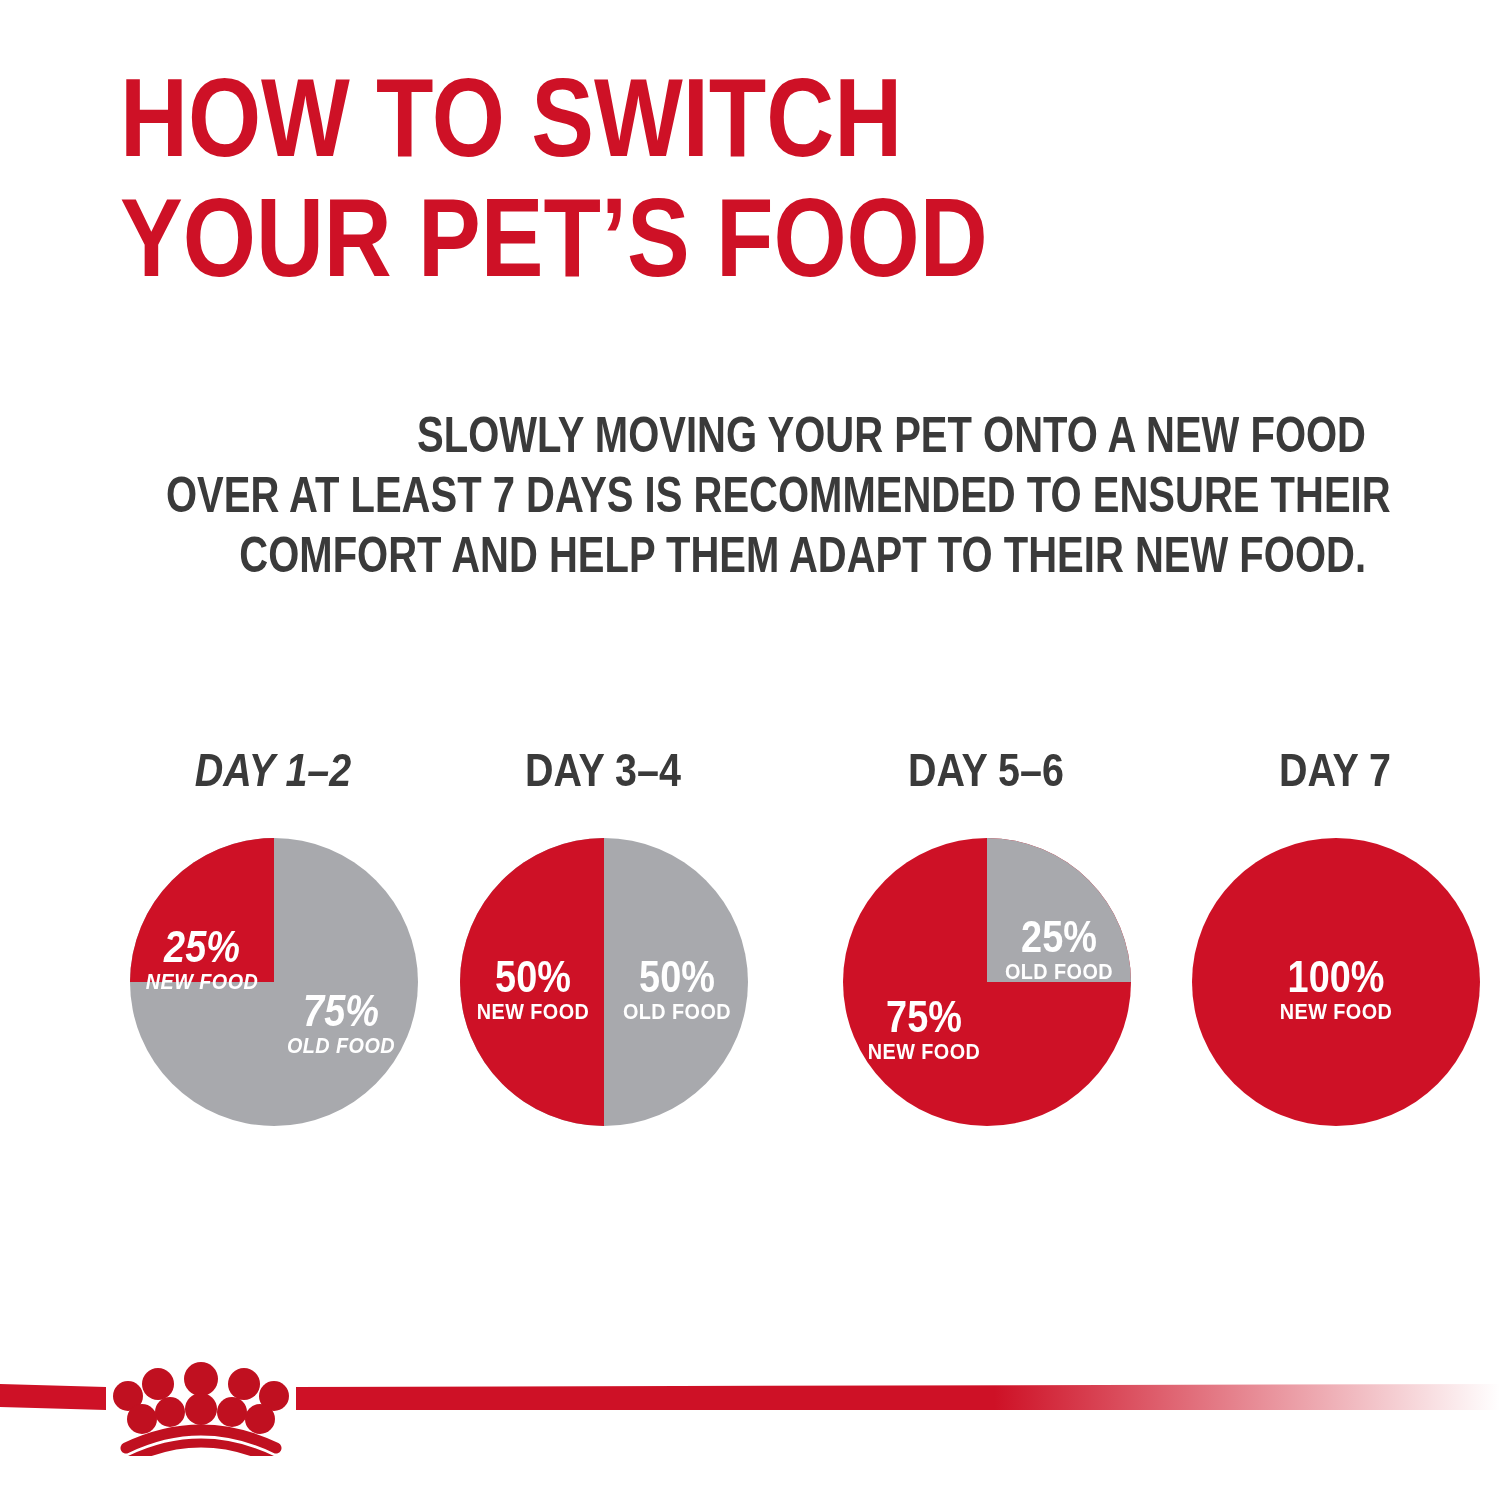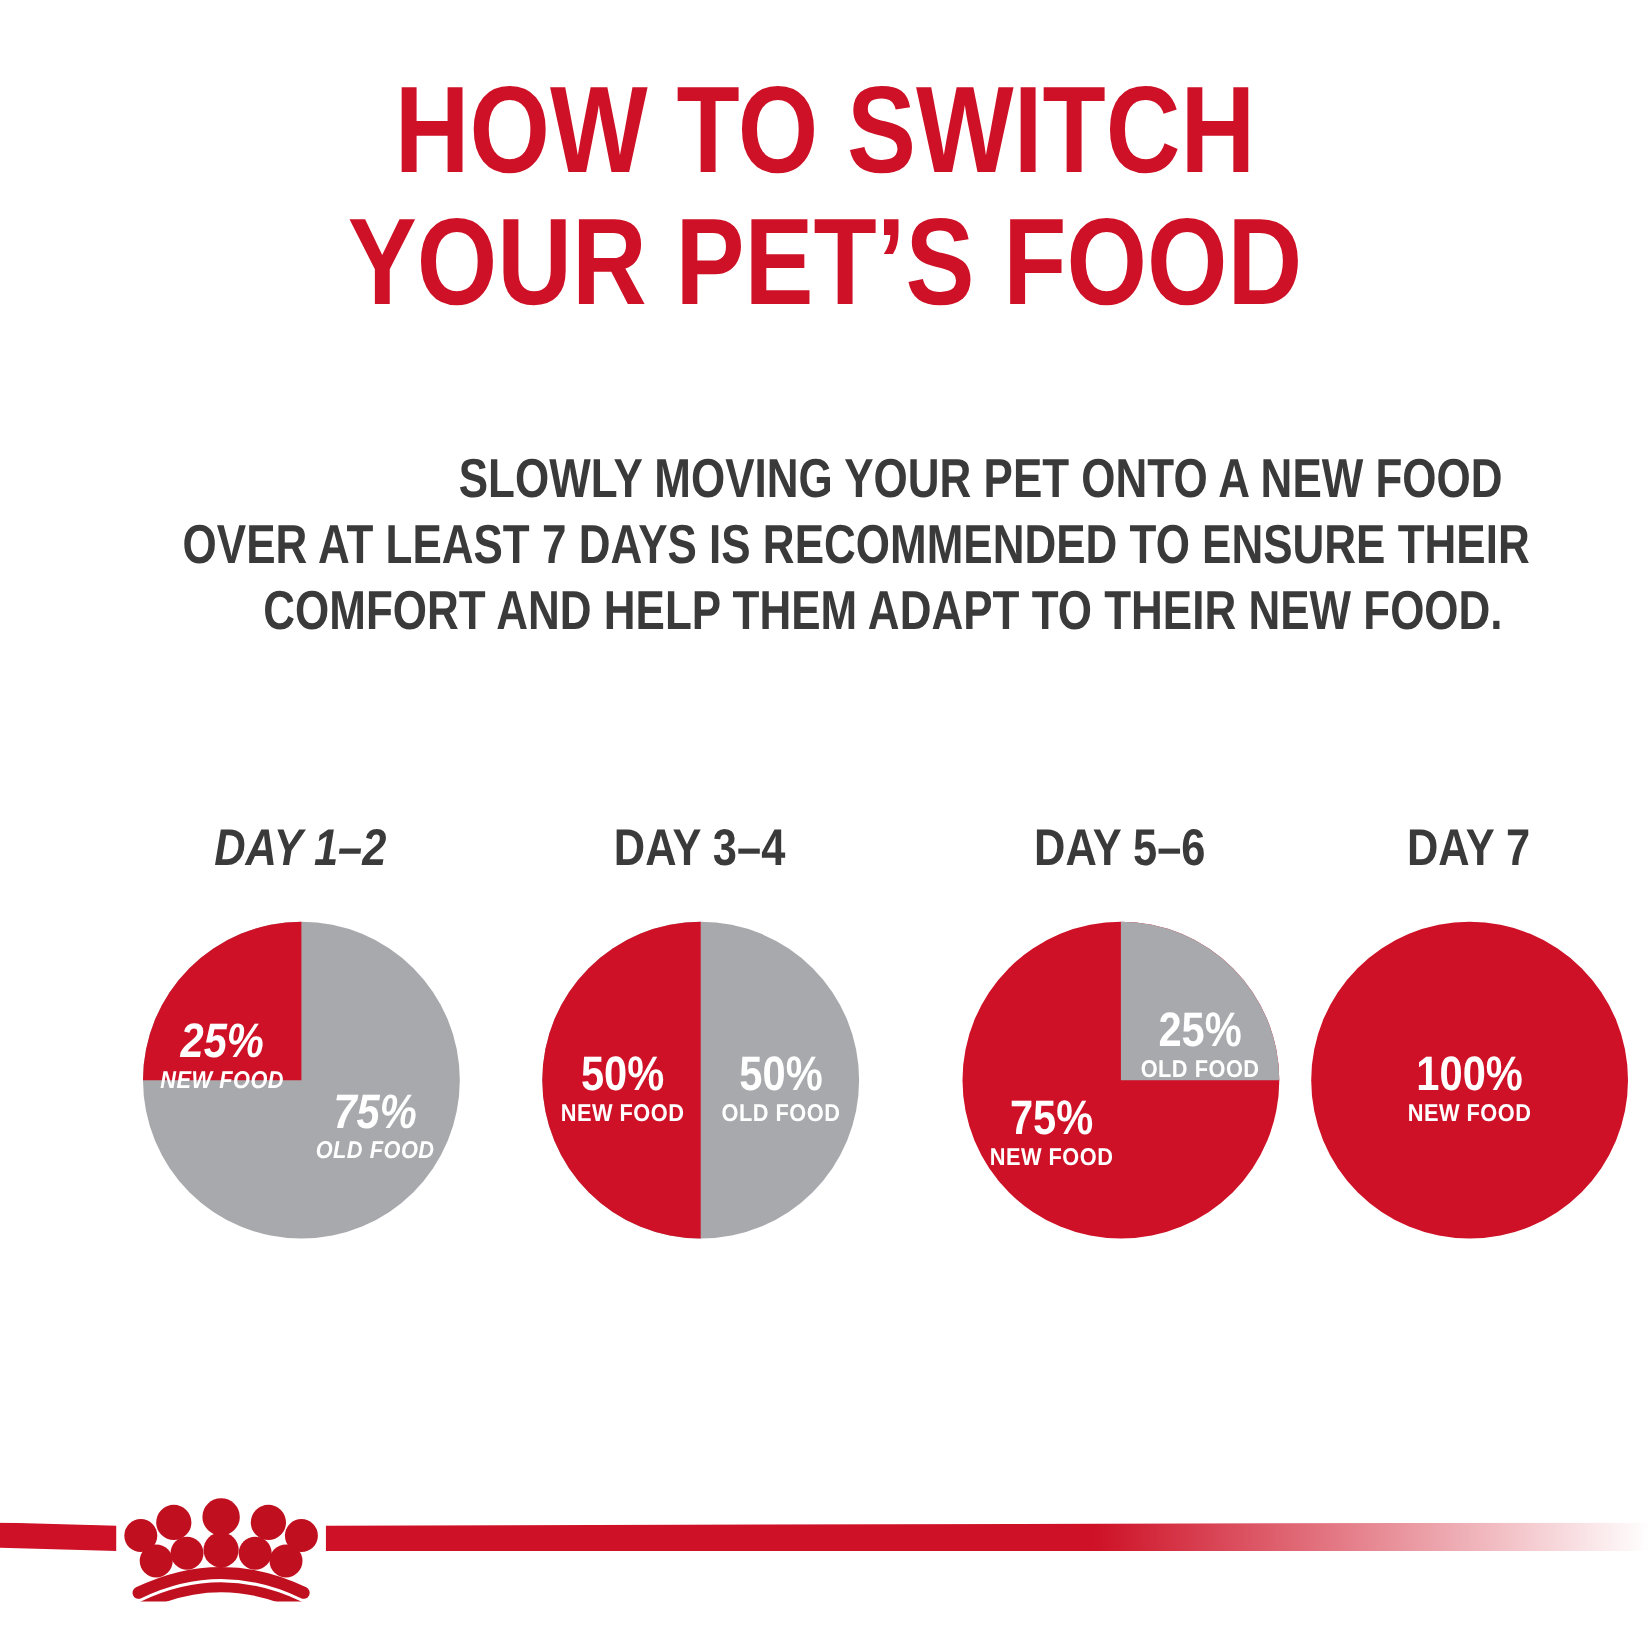--- a/index.html
+++ b/index.html
@@ -20,21 +20,20 @@
     inset: 0;
     background: #ffffff;
   }
 
   
   .title-block {
     position: absolute;
     top: 62px;
     left: 0;
     width: 1500px;
-    text-align: center;
   }
   .title-line {
     display: block;
     color: #CE1126;
     font-family: "Liberation Sans Narrow", "Liberation Sans", sans-serif;
     font-weight: 700;
     font-size: 112px;
     line-height: 112px;
     letter-spacing: 0px;
     transform: scaleX(0.84);
@@ -72,22 +71,22 @@
     width: 1500px;
     height: 420px;
   }
   .chart-cell {
     position: absolute;
     top: 0;
     width: 300px;
     height: 420px;
   }
   .chart-cell.c0 { left: 123px; font-style: italic; }
-  .chart-cell.c1 { left: 486px; }
-  .chart-cell.c2 { left: 868px; }
+  .chart-cell.c1 { left: 453px; }
+  .chart-cell.c2 { left: 836px; }
   .chart-cell.c3 { left: 1185px; }
 
   .day-label {
     display: block;
     width: 300px;
     text-align: center;
     color: #3A3A3A;
     font-family: "Liberation Sans Narrow", "Liberation Sans", sans-serif;
     font-weight: 700;
     font-size: 47px;

